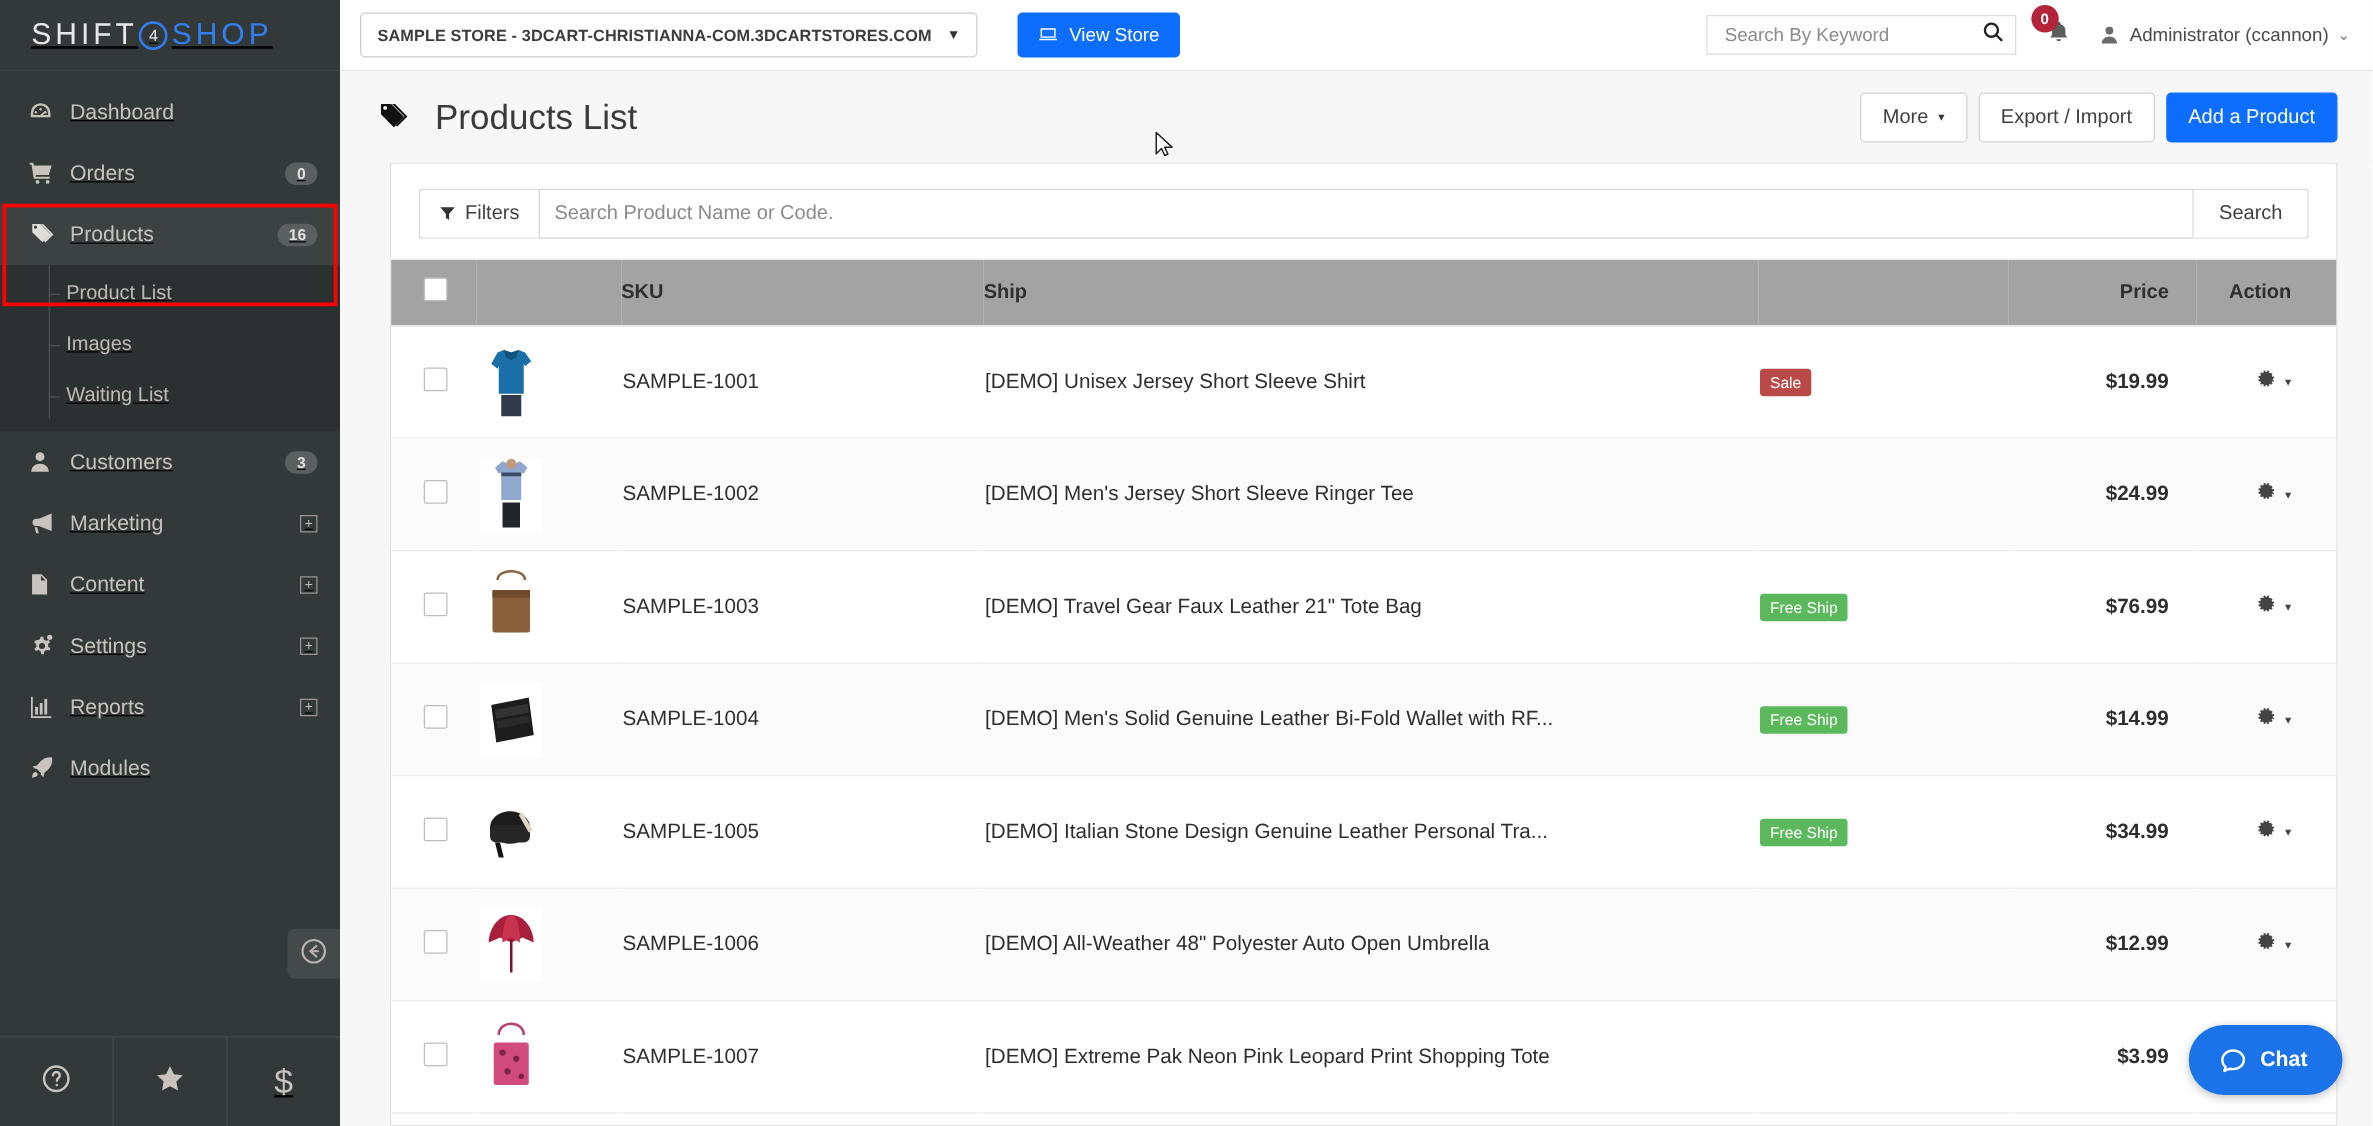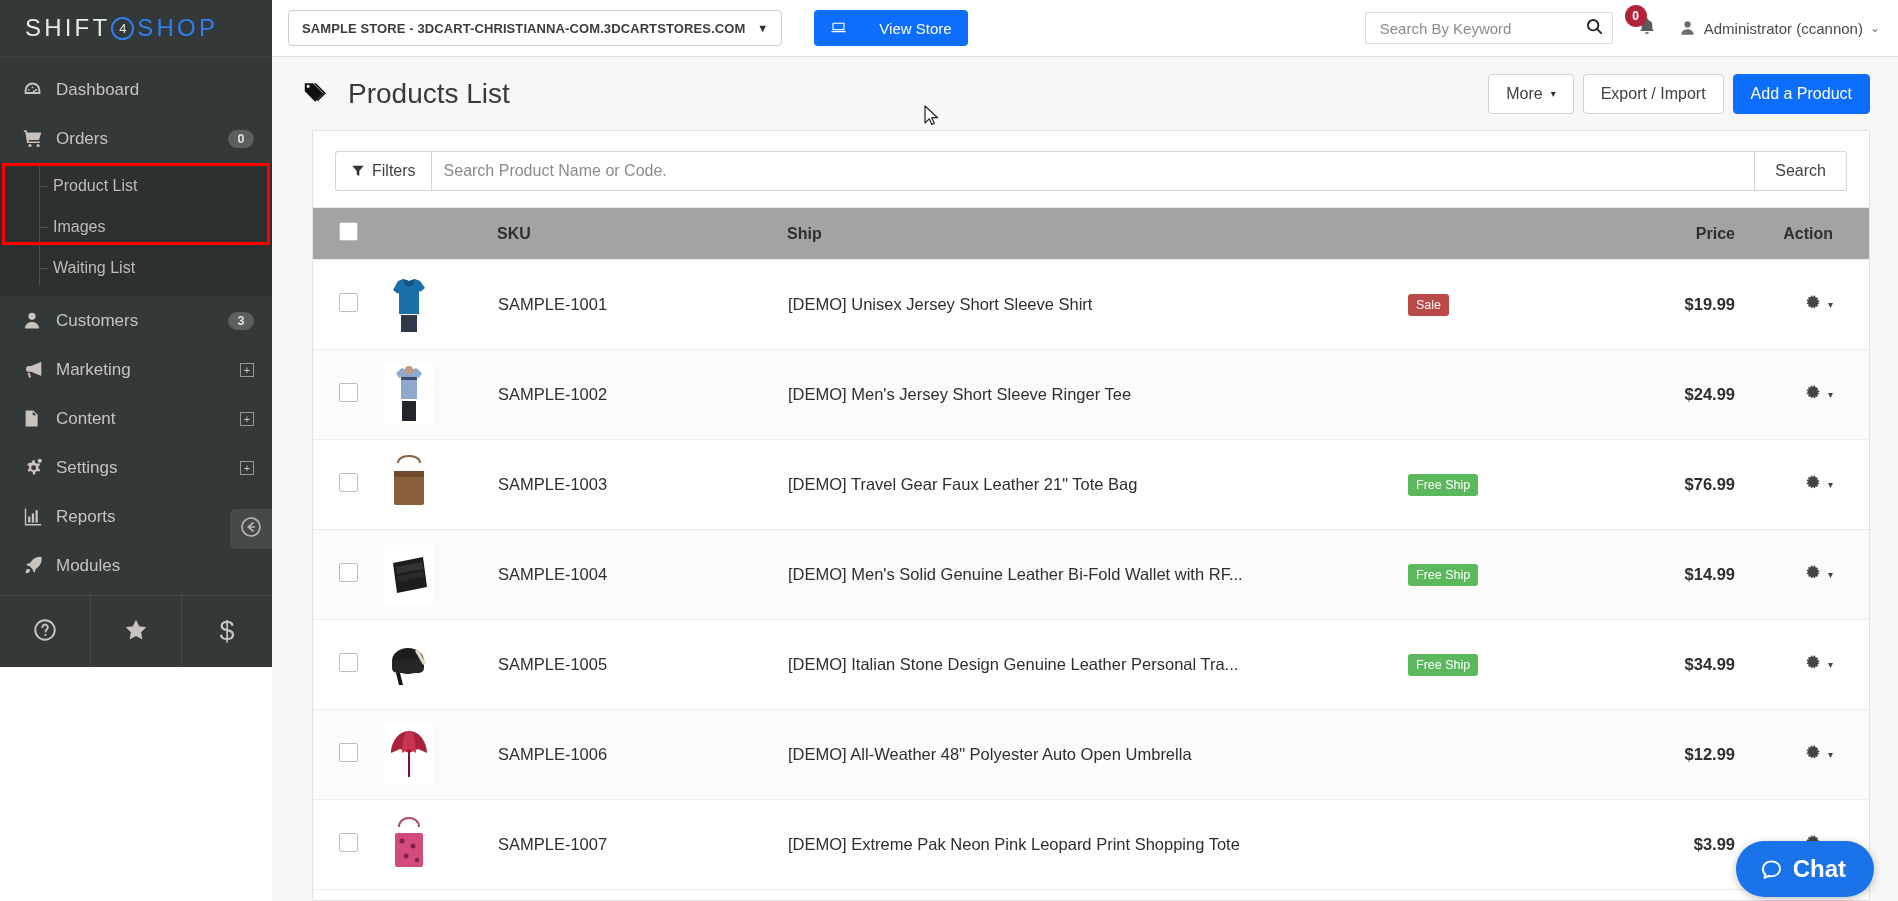--- a/index.html
+++ b/index.html
@@ -8,24 +8,25 @@
     margin: 0; padding: 0;
     width: 1898px; height: 901px;
     overflow: hidden;
     font-family: "Liberation Sans", sans-serif;
     background: #ffffff;
   }
   .app { display: flex; width: 1898px; height: 901px; position: relative; }
 
   
   .sidebar {
-    width: 272px; min-width: 272px; height: 667px;
+    width: 272px; min-width: 272px; height: 901px;
     background: #333839;
     display: flex; flex-direction: column;
     position: relative;
+    text-decoration: underline;
   }
   .brand {
     height: 57px; display: flex; align-items: center;
     padding-left: 25px;
     background: #333839;
     border-bottom: 1px solid #3d4243;
   }
   .brand-text {
     font-size: 24px; letter-spacing: 3.2px; font-weight: 400;
     display: flex; align-items: center;
@@ -111,21 +112,21 @@
     background: #fff; display: flex; align-items: center;
     padding: 0 13px; font-size: 13px; font-weight: 700;
     color: #3c3c3c; cursor: pointer; letter-spacing: .1px;
   }
   .caret-dn {
     margin-left: 12px; font-size: 11px; color: #333;
   }
   .view-store {
     height: 36px; background: #0d6efd; color: #fff;
     border-radius: 4px; display: flex; align-items: center;
-    padding: 0 16px; font-size: 15px; margin-left: 32px; cursor: pointer; gap: 24px;
+    padding: 0 16px; font-size: 15px; margin-left: 32px; cursor: pointer;
   }
   .view-store .ico { margin-right: 8px; display: inline-flex; }
   .topbar-right {
     margin-left: auto; display: flex; align-items: center; padding-right: 18px;
   }
   .kw-search {
     display: flex; align-items: center; height: 32px;
     border: 1px solid #ddd; background: #fff; width: 248px;
     padding: 0 8px 0 12px;
   }
@@ -231,24 +232,24 @@
     padding: 4px 8px; border-radius: 3px; font-weight: 400;
   }
   .tag-sale { background: #b94a48; }
   .tag-free { background: #5cb85c; }
   .price-cell { text-align: right; padding-right: 22px; color: #2e2e2e; font-weight: bold; }
   .gear-cell { text-align: right; padding-right: 36px; }
   .gear-wrap { display: inline-flex; align-items: center; cursor: pointer; }
   .gear-caret { margin-left: 6px; font-size: 10px; color: #444; }
 
   .chat-widget {
-    position: absolute; right: 24px; bottom: 4px;
+    position: absolute; right: 24px; bottom: 25px;
     background: #1a73e8; color: #fff; height: 56px;
     border-radius: 28px; display: flex; align-items: center;
-    padding: 0 28px 0 24px; font-size: 24px; font-weight: 700;
+    padding: 0 28px 0 24px; font-size: 17px; font-weight: 700;
     cursor: pointer; z-index: 30;
     box-shadow: 0 2px 8px rgba(0,0,0,.25);
   }
   .chat-widget .ico { margin-right: 10px; display: inline-flex; }
 
   .cursor-arrow { position: absolute; left: 924px; top: 105px; z-index: 40; }
 </style>
 </head>
 <body>
 
@@ -286,20 +287,30 @@
               <circle cx="8.6" cy="20" r="1.8"></circle>
               <circle cx="17.8" cy="20" r="1.8"></circle>
             </svg>
         </span>
         <span class="nav-label">Orders</span>
         <span class="badge">0</span>
       </div>
 
       <div class="nav-products-wrap">
         <div class="highlight-box"></div>
+        <div class="nav-item" style="background:#3c4142;">
+          <span class="ico">
+            <svg width="23" height="21" viewBox="0 0 24 24" fill="#e0dcd7">
+                <path d="M10.6 2.6H3.2v7.4l9.3 9.3 7.4-7.4-9.3-9.3zm-4.4 4.2a1.5 1.5 0 111.5-1.5 1.5 1.5 0 01-1.5 1.5z"></path>
+                <path d="M14.4 2.6l9 9-6.3 6.3 1.5 1.5 7.3-7.3-9.4-9.5z" transform="translate(-3.4)"></path>
+              </svg>
+          </span>
+          <span class="nav-label">Products</span>
+          <span class="badge">16</span>
+        </div>
         <div class="submenu">
           <div class="sub-item">
             <span>Product List</span>
           </div>
           <div class="sub-item">
             <span>Images</span>
           </div>
           <div class="sub-item">
             <span>Waiting List</span>
           </div>

